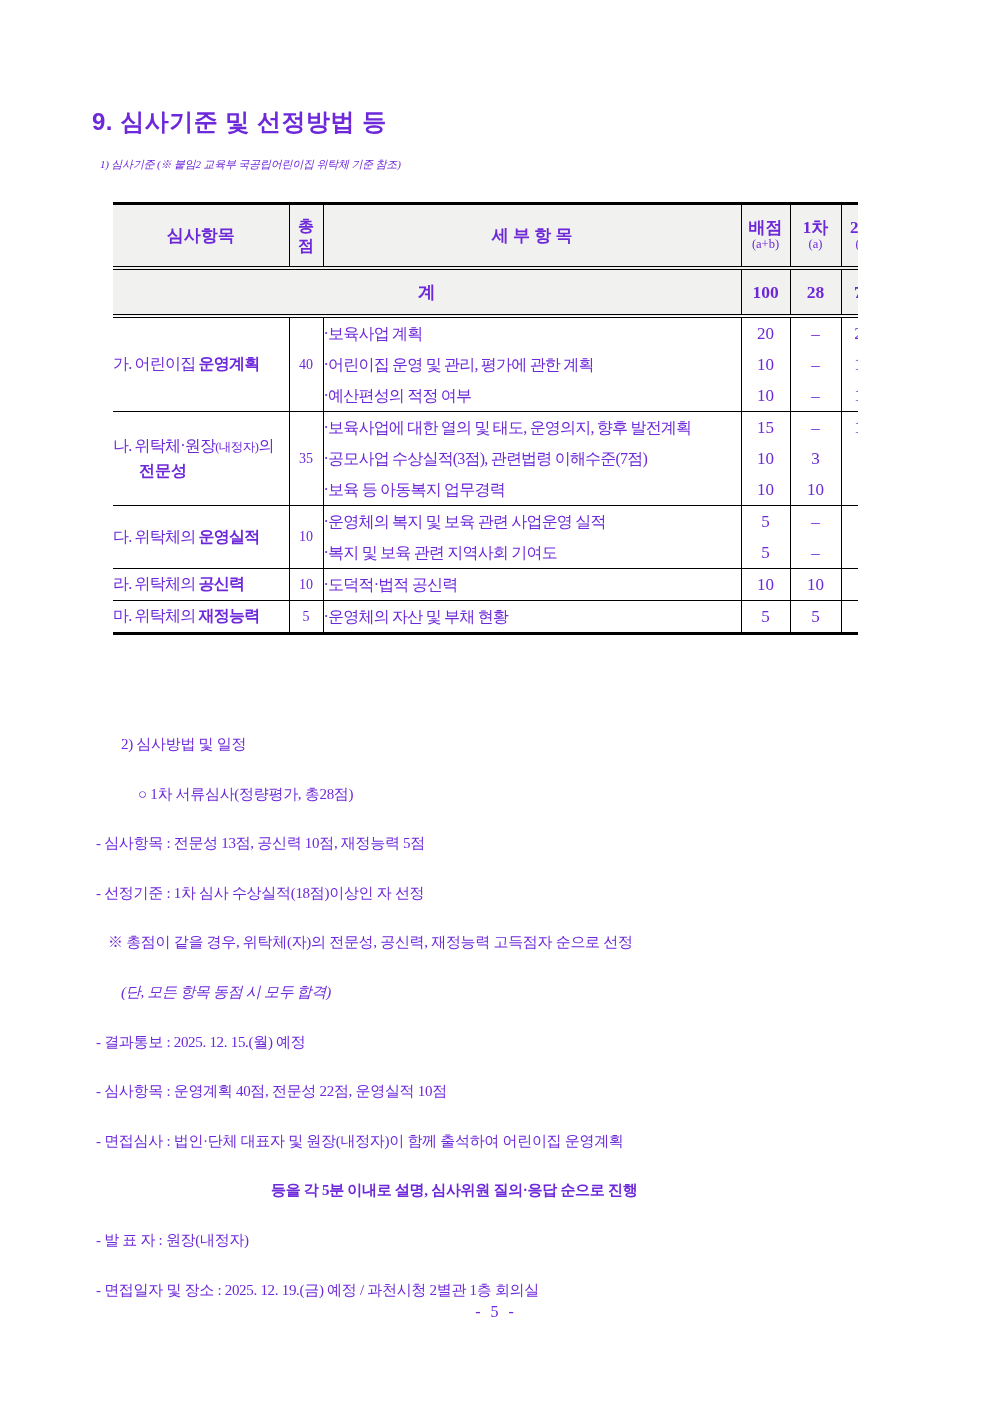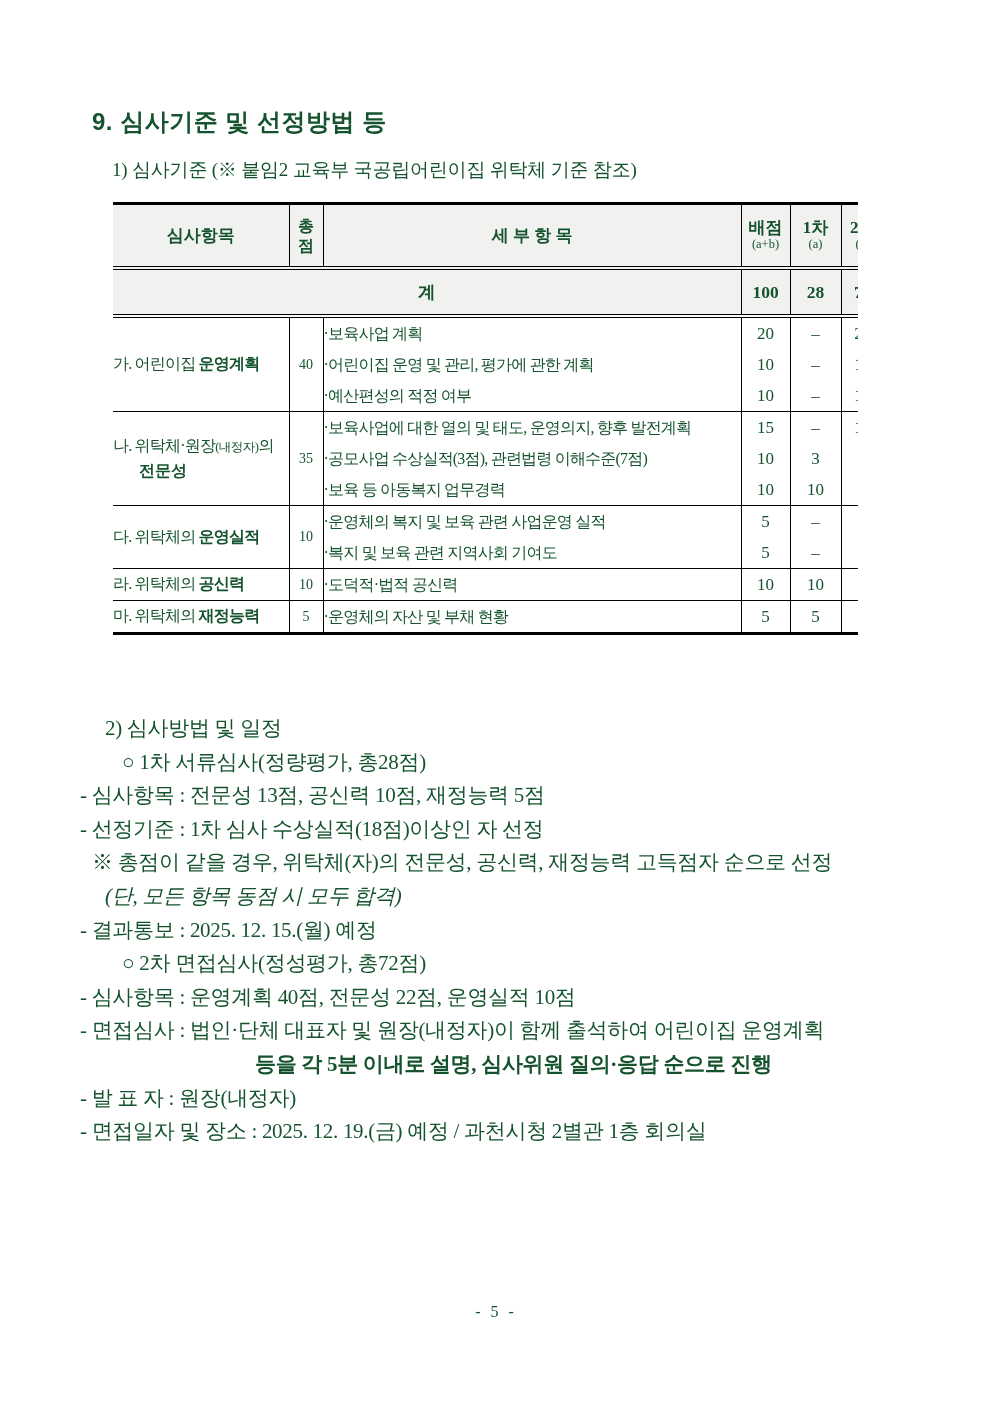--- a/index.html
+++ b/index.html
@@ -1,30 +1,30 @@
 <!DOCTYPE html>
 <html><head>
 <meta charset="utf-8">
 <style>
   html,body{margin:0;padding:0;background:#ffffff;}
   .page{
     position:relative;
     width:858px;height:1403px;
-    background:#ffffff;color:#14532d;
+    background:#ffffff;color:#6d28d9;
     font-family:"Liberation Serif","DejaVu Serif",serif;
     overflow:hidden;
   }
   .doc-title{
     position:absolute;left:92px;top:106px;
     font-family:"Liberation Sans","DejaVu Sans",sans-serif;
     font-weight:800;font-size:24px;letter-spacing:0.5px;
   }
   .doc-subtitle{
-    position:absolute;left:112px;top:157px;
-    font-size:19px;letter-spacing:-0.2px;
+    position:absolute;left:100px;top:157px;
+    font-size:11px;letter-spacing:-0.2px;font-style:italic;
   }
 
   
   table.criteria{
     position:absolute;left:113px;top:202px;
     width:771px;border-collapse:collapse;table-layout:fixed;
     border-top:3px solid #000;border-bottom:3px solid #000;
   }
   .criteria th,.criteria td{padding:0;}
   .hdr th{
@@ -51,21 +51,21 @@
   .cat2{font-weight:bold;padding-left:26px;letter-spacing:0;}
   .cat2:empty{display:none;}
   .score{text-align:center;font-size:14px;}
   .details{padding:8px 2px 8px 6px;}
   .details div{line-height:31px;white-space:nowrap;letter-spacing:-0.8px;font-size:16px;}
   .nums{text-align:center;font-size:17px;padding:8px 0;}
   .nums div{line-height:31px;}
 
   
   .sec2{position:absolute;left:0;top:712px;width:992px;}
-  .sec2 p{margin:0;line-height:33.6px;font-size:21px;white-space:nowrap;letter-spacing:-0.3px;}
+  .sec2 p{margin:16px;line-height:33.6px;font-size:15px;white-space:nowrap;letter-spacing:-0.3px;}
   .lvl1{padding-left:105px;}
   .lvl2{padding-left:122px;}
   .lvl3{padding-left:80px;font-weight:normal;}
   .lvl4{padding-left:92px;}
   .lvl5{padding-left:105px;font-style:italic;}
   .lvl6{padding-left:255px;font-weight:bold;}
 
   .page-number{
     position:absolute;left:0;top:1303px;width:992px;
     text-align:center;font-size:16px;letter-spacing:3px;
@@ -232,21 +232,20 @@
   </table>
 
   <div class="sec2">
     <p class="lvl1">2) 심사방법 및 일정</p>
     <p class="lvl2">○ 1차 서류심사(정량평가, 총28점)</p>
     <p class="lvl3">- 심사항목 : 전문성 13점, 공신력 10점, 재정능력 5점</p>
     <p class="lvl3">- 선정기준 : 1차 심사 수상실적(18점)이상인 자 선정</p>
     <p class="lvl4">※ 총점이 같을 경우, 위탁체(자)의 전문성, 공신력, 재정능력 고득점자 순으로 선정</p>
     <p class="lvl5">(단, 모든 항목 동점 시 모두 합격)</p>
     <p class="lvl3">- 결과통보 : 2025. 12. 15.(월) 예정</p>
-    <p class="lvl2">○ 2차 면접심사(정성평가, 총72점)</p>
     <p class="lvl3">- 심사항목 : 운영계획 40점, 전문성 22점, 운영실적 10점</p>
     <p class="lvl3">- 면접심사 : 법인·단체 대표자 및 원장(내정자)이 함께 출석하여 어린이집 운영계획</p>
     <p class="lvl6">등을 각 5분 이내로 설명, 심사위원 질의·응답 순으로 진행</p>
     <p class="lvl3">- 발 표 자 : 원장(내정자)</p>
     <p class="lvl3">- 면접일자 및 장소 : 2025. 12. 19.(금) 예정 / 과천시청 2별관 1층 회의실</p>
   </div>
 
   <div class="page-number">- 5 -</div>
 
 </div>

